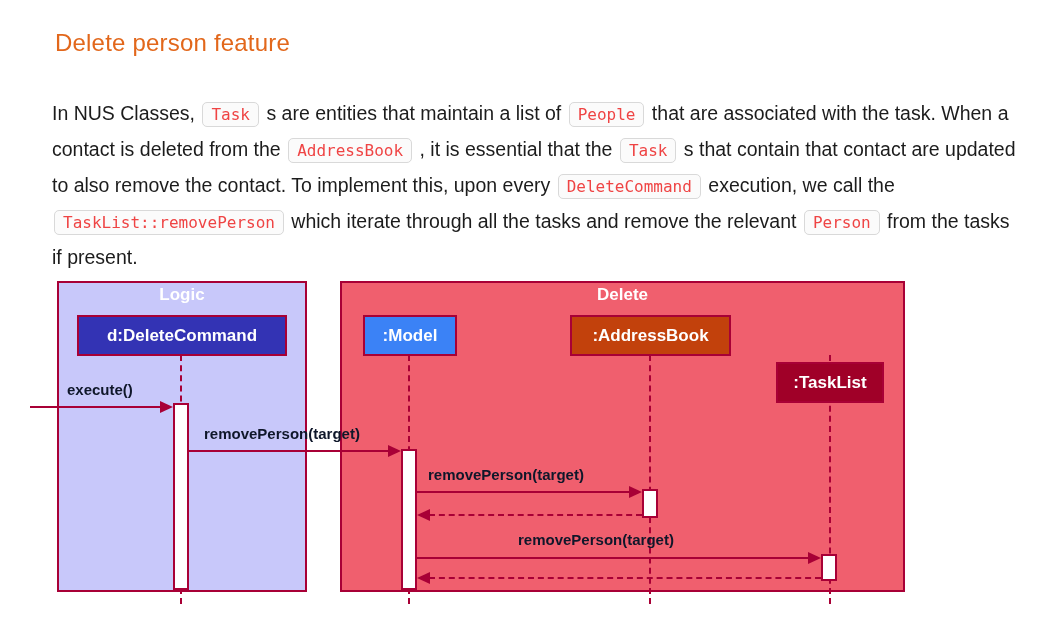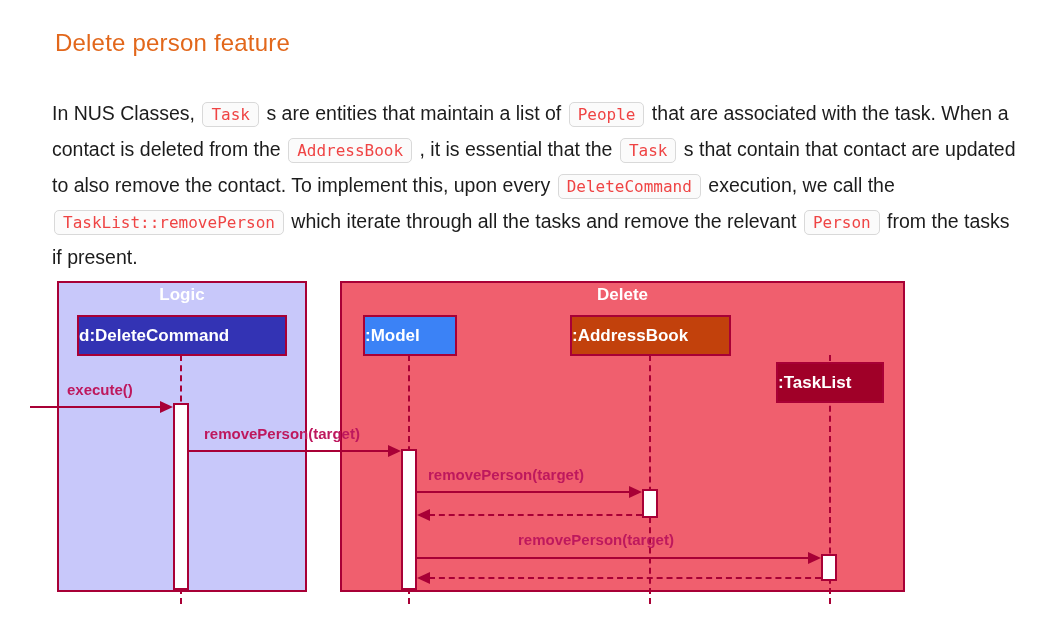--- a/index.html
+++ b/index.html
@@ -70,21 +70,21 @@
   }
   .participant {
     position: absolute;
     border: 2px solid #A80036;
     box-sizing: border-box;
     color: #ffffff;
     font-weight: 700;
     font-size: 17px;
     display: flex;
     align-items: center;
-    justify-content: flex-start;
+    justify-content: center;
     z-index: 6;
   }
   .lifeline {
     position: absolute;
     width: 0;
     border-left: 2px dashed #A80036;
     z-index: 1;
   }
   .activation {
     position: absolute;
@@ -114,21 +114,21 @@
     width: 0; height: 0;
     border-top: 6px solid transparent;
     border-bottom: 6px solid transparent;
     border-right: 13px solid #A80036;
     z-index: 5;
   }
   .msg-label {
     position: absolute;
     font-size: 15px;
     font-weight: 700;
-    color: #be185d;
+    color: #0f172a;
     white-space: nowrap;
     z-index: 5;
   }
 </style>
 </head>
 <body>
 
 <div class="page">
 
   <h1 class="page-title" style="color:#E2671B">Delete person feature</h1>

